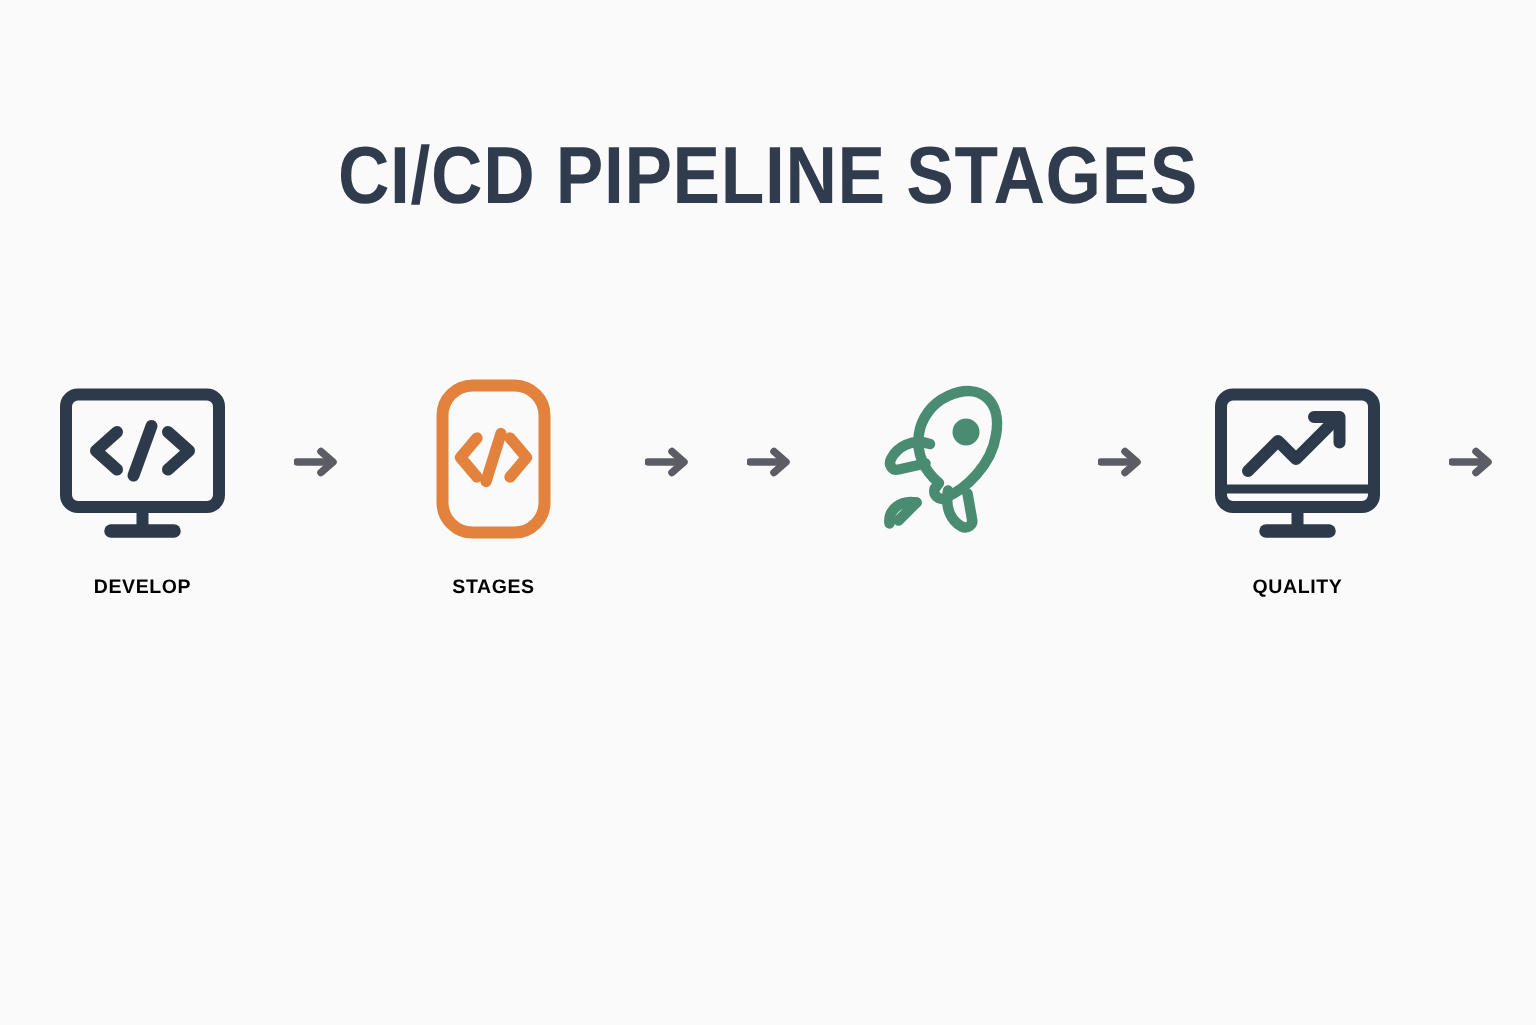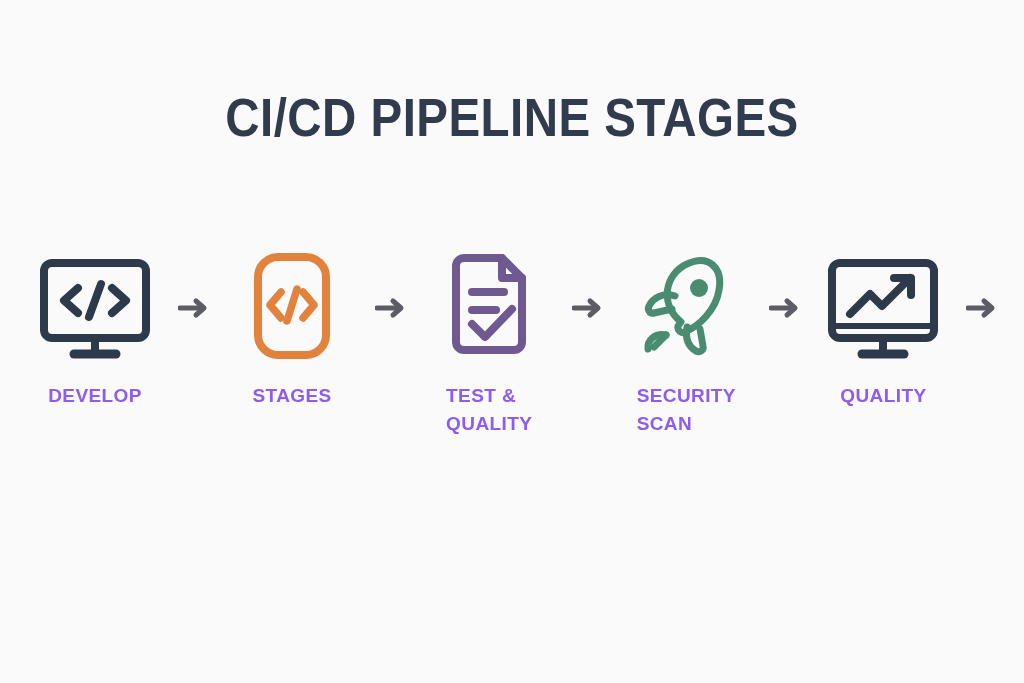--- a/index.html
+++ b/index.html
@@ -58,24 +58,25 @@
   .icon-box {
     height: 112px;
     width: 122px;
     display: flex;
     align-items: center;
     justify-content: center;
   }
   .stage-label {
     margin-top: 18px;
     font-family: "Liberation Sans", sans-serif;
-    font-size: 19px;
+    font-size: 13px;
     font-weight: bold;
-    color: #8b5cf6;
+    color: #000000;
     letter-spacing: 0.4px;
+    text-align: center;
     line-height: 1.45;
     white-space: pre-line;
   }
   .arrow {
     flex: 0 0 auto;
     width: 36px;
     height: 112px;
     display: flex;
     align-items: center;
     justify-content: center;
@@ -124,55 +125,40 @@
       <div class="stage-label">STAGES</div>
     </div>
 
     <div class="arrow">
       <svg width="32" height="22" viewBox="0 0 32 22" fill="none" aria-hidden="true">
         <path d="M2 11 H24" stroke="#5c5c64" stroke-width="5" stroke-linecap="round"></path>
         <path d="M18 4 L26 11 L18 18" stroke="#5c5c64" stroke-width="5" stroke-linecap="round" stroke-linejoin="round"></path>
       </svg>
     </div>
 
-    <div class="stage">
-      <div class="icon-box">
-        <svg width="122" height="112" viewBox="0 0 122 112" fill="none" aria-hidden="true">
-          <path d="M28 14 a8 8 0 0 1 8 -8 H74 L94 26 V90 a8 8 0 0 1 -8 8 H36 a8 8 0 0 1 -8 -8 Z" stroke="#6e5a91" stroke-width="8" stroke-linejoin="round"></path>
-          <path d="M74 6 V26 H94" stroke="#6e5a91" stroke-width="8" stroke-linejoin="round" stroke-linecap="round"></path>
-          <path d="M44 40 H76" stroke="#6e5a91" stroke-width="8" stroke-linecap="round"></path>
-          <path d="M44 58 H68" stroke="#6e5a91" stroke-width="8" stroke-linecap="round"></path>
-          <path d="M44 72 L57 85 L84 57" stroke="#6e5a91" stroke-width="8" stroke-linecap="round" stroke-linejoin="round"></path>
-        </svg>
-      </div>
-      <div class="stage-label">TEST &amp;
-QUALITY</div>
-    </div>
 
     <div class="arrow">
       <svg width="32" height="22" viewBox="0 0 32 22" fill="none" aria-hidden="true">
         <path d="M2 11 H24" stroke="#5c5c64" stroke-width="5" stroke-linecap="round"></path>
         <path d="M18 4 L26 11 L18 18" stroke="#5c5c64" stroke-width="5" stroke-linecap="round" stroke-linejoin="round"></path>
       </svg>
     </div>
 
     <div class="stage">
       <div class="icon-box">
         <svg width="122" height="112" viewBox="0 0 122 112" fill="none" aria-hidden="true">
           <path d="M56 70 C34 52 40 22 62 12 C84 2 98 16 94 38 C91 58 74 74 60 80
                    C56 82 52 78 53 74 Z" stroke="#4a8c72" stroke-width="7" stroke-linejoin="round" fill="none"></path>
           <path d="M50 44 C38 40 28 46 24 54 C22 58 25 62 29 61 L47 57" stroke="#4a8c72" stroke-width="7" stroke-linejoin="round" stroke-linecap="round" fill="none"></path>
           <path d="M62 75 C60 87 64 95 71 99 C75 101 79 98 78 94 L75 77" stroke="#4a8c72" stroke-width="7" stroke-linejoin="round" stroke-linecap="round" fill="none"></path>
           <circle cx="74" cy="36" r="9" fill="#4a8c72"></circle>
           <path d="M41 83 L29 95" stroke="#4a8c72" stroke-width="7" stroke-linecap="round"></path>
           <path d="M41 83 C30 81 22 88 23 97" stroke="#4a8c72" stroke-width="7" stroke-linecap="round" fill="none"></path>
         </svg>
       </div>
-      <div class="stage-label">SECURITY
-SCAN</div>
     </div>
 
     <div class="arrow">
       <svg width="32" height="22" viewBox="0 0 32 22" fill="none" aria-hidden="true">
         <path d="M2 11 H24" stroke="#5c5c64" stroke-width="5" stroke-linecap="round"></path>
         <path d="M18 4 L26 11 L18 18" stroke="#5c5c64" stroke-width="5" stroke-linecap="round" stroke-linejoin="round"></path>
       </svg>
     </div>
 
     <div class="stage">

